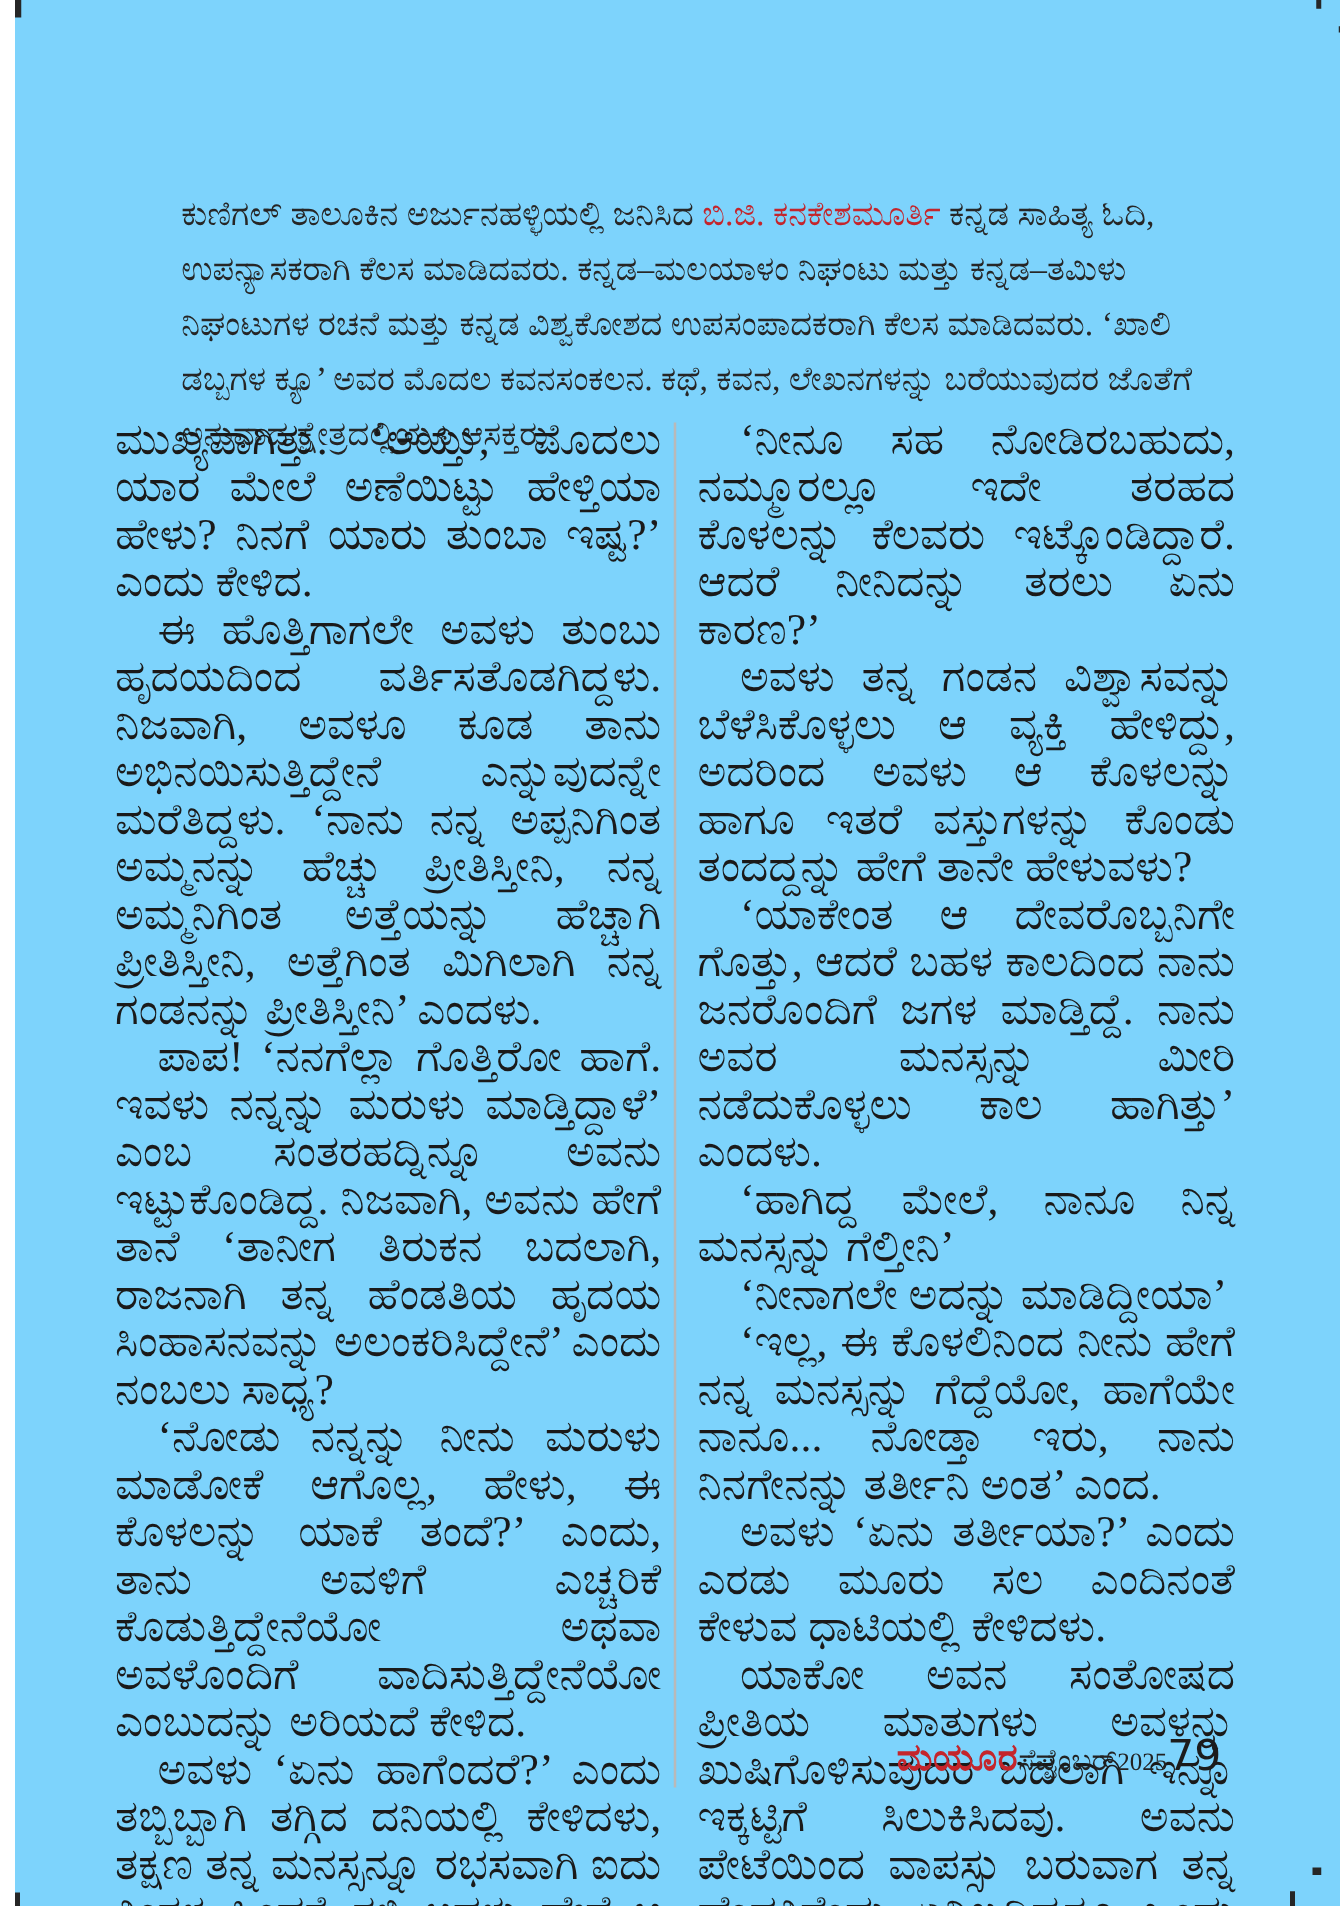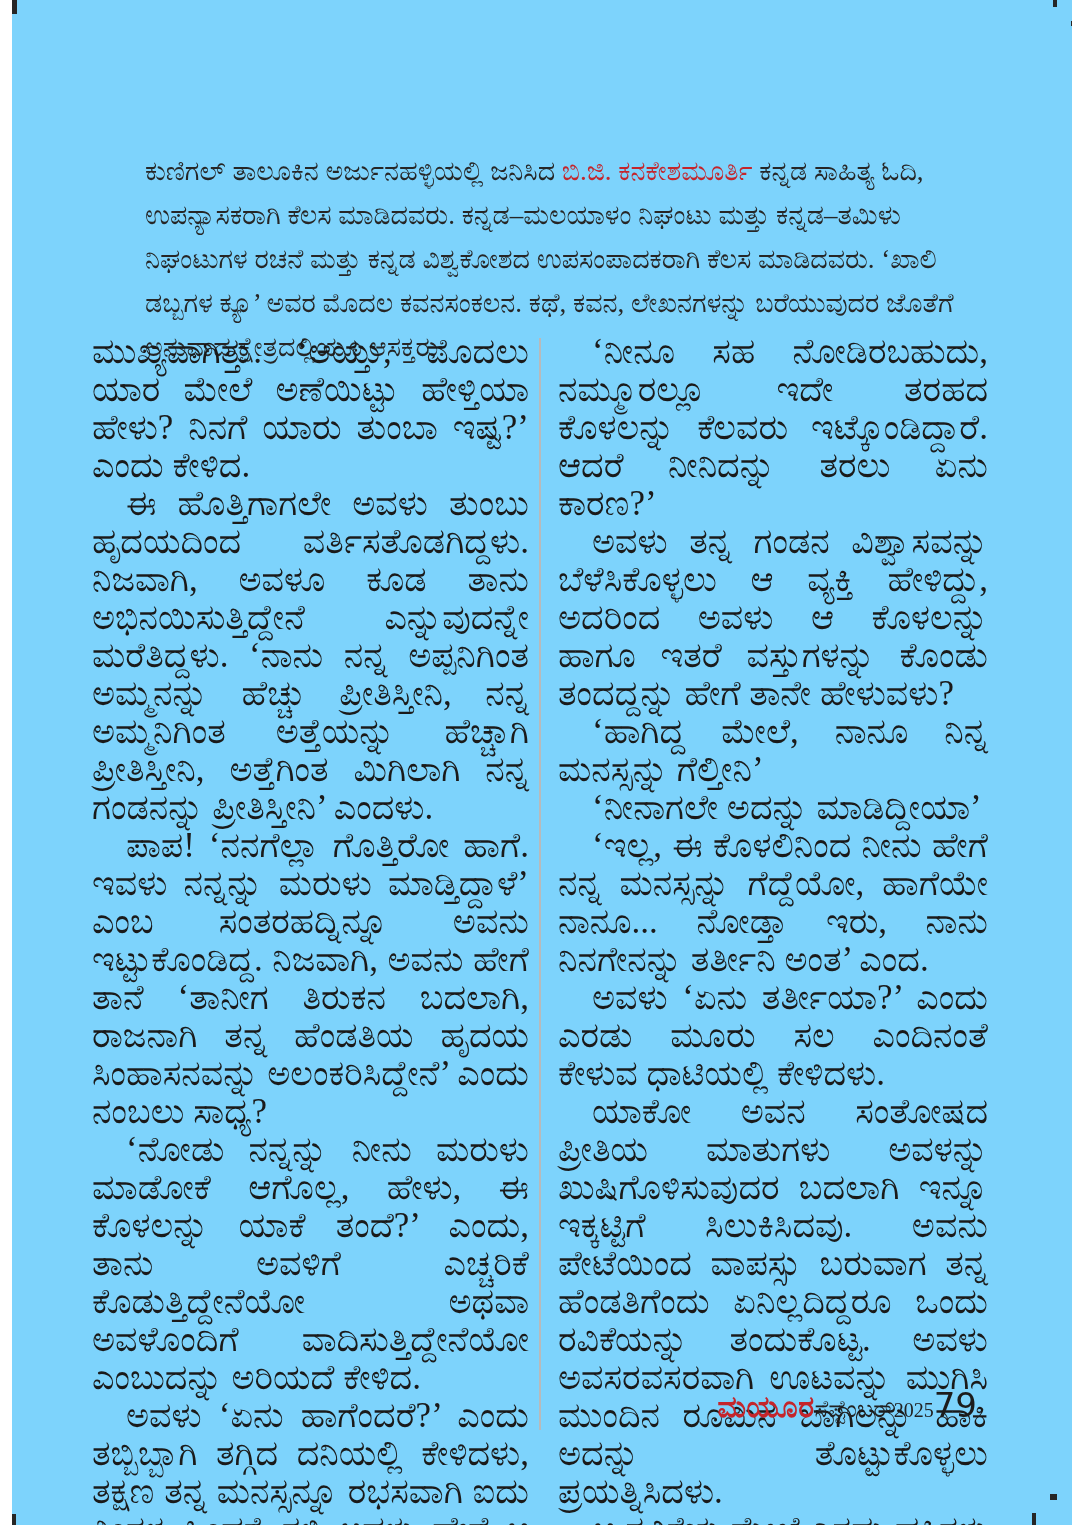--- a/index.html
+++ b/index.html
@@ -108,20 +108,21 @@
     <p class="para">ಮುಖ್ಯವಾಗಿತ್ತು. ‘ಆಯ್ತು, ಮೊದಲು ಯಾರ ಮೇಲೆ ಅಣೆಯಿಟ್ಟು ಹೇಳ್ತಿಯಾ ಹೇಳು? ನಿನಗೆ ಯಾರು ತುಂಬಾ ಇಷ್ಟ?’ ಎಂದು ಕೇಳಿದ.</p>
     <p class="para indent">ಈ ಹೊತ್ತಿಗಾಗಲೇ ಅವಳು ತುಂಬು ಹೃದಯದಿಂದ ವರ್ತಿಸತೊಡಗಿದ್ದಳು. ನಿಜವಾಗಿ, ಅವಳೂ ಕೂಡ ತಾನು ಅಭಿನಯಿಸುತ್ತಿದ್ದೇನೆ ಎನ್ನುವುದನ್ನೇ ಮರೆತಿದ್ದಳು. ‘ನಾನು ನನ್ನ ಅಪ್ಪನಿಗಿಂತ ಅಮ್ಮನನ್ನು ಹೆಚ್ಚು ಪ್ರೀತಿಸ್ತೀನಿ, ನನ್ನ ಅಮ್ಮನಿಗಿಂತ ಅತ್ತೆಯನ್ನು ಹೆಚ್ಚಾಗಿ ಪ್ರೀತಿಸ್ತೀನಿ, ಅತ್ತೆಗಿಂತ ಮಿಗಿಲಾಗಿ ನನ್ನ ಗಂಡನನ್ನು ಪ್ರೀತಿಸ್ತೀನಿ’ ಎಂದಳು.</p>
     <p class="para indent">ಪಾಪ! ‘ನನಗೆಲ್ಲಾ ಗೊತ್ತಿರೋ ಹಾಗೆ. ಇವಳು ನನ್ನನ್ನು ಮರುಳು ಮಾಡ್ತಿದ್ದಾಳೆ’ ಎಂಬ ಸಂತರಹದ್ನಿನ್ನೂ ಅವನು ಇಟ್ಟುಕೊಂಡಿದ್ದ. ನಿಜವಾಗಿ, ಅವನು ಹೇಗೆ ತಾನೆ ‘ತಾನೀಗ ತಿರುಕನ ಬದಲಾಗಿ, ರಾಜನಾಗಿ ತನ್ನ ಹೆಂಡತಿಯ ಹೃದಯ ಸಿಂಹಾಸನವನ್ನು ಅಲಂಕರಿಸಿದ್ದೇನೆ’ ಎಂದು ನಂಬಲು ಸಾಧ್ಯ?</p>
     <p class="para indent">‘ನೋಡು ನನ್ನನ್ನು ನೀನು ಮರುಳು ಮಾಡೋಕೆ ಆಗೊಲ್ಲ, ಹೇಳು, ಈ ಕೊಳಲನ್ನು ಯಾಕೆ ತಂದೆ?’ ಎಂದು, ತಾನು ಅವಳಿಗೆ ಎಚ್ಚರಿಕೆ ಕೊಡುತ್ತಿದ್ದೇನೆಯೋ ಅಥವಾ ಅವಳೊಂದಿಗೆ ವಾದಿಸುತ್ತಿದ್ದೇನೆಯೋ ಎಂಬುದನ್ನು ಅರಿಯದೆ ಕೇಳಿದ.</p>
     <p class="para indent">ಅವಳು ‘ಏನು ಹಾಗೆಂದರೆ?’ ಎಂದು ತಬ್ಬಿಬ್ಬಾಗಿ ತಗ್ಗಿದ ದನಿಯಲ್ಲಿ ಕೇಳಿದಳು, ತಕ್ಷಣ ತನ್ನ ಮನಸ್ಸನ್ನೂ ರಭಸವಾಗಿ ಐದು ತಿಂಗಳ ಹಿಂದಕ್ಕೆ ತಳ್ಳಿ ಅವಳು ಹೇಗೆ ಆ ವೊಹ್ರಾಜಿಯ ಅಂಗಡಿಗೆ ಹೋಗಿ, ಒಂದು ಕಂಬಕ್ಕೆ ಒರಗಿ ಕುಳಿತು ಕೈಯಲ್ಲಿ ಕೊಳಲನ್ನು ಹಿಡಿದಿರುವ ಚಿತ್ರವನ್ನು ನೋಡಿ, ಕೊಳಲನ್ನು ಕೊಳ್ಳಲು ನಿರ್ಧರಿಸಿದಳು ಎಂಬೀ ಘಟನೆಗಳನ್ನು ನೆನಪಿಸಿಕೊಂಡಳು. ‘ನಾನು ಅದನ್ನು ಹೇಗೆ ತಂದೆ ಅಂತ ನೀನು ತಿಳ್ಕೊಂಡೆ? ಜಾತ್ರೆಯಲ್ಲಿ ಯಾರೋ ಇದೇ ತರಹದ ಕೊಳಲನ್ನು ಹಿಡಿದಿದ್ದನ್ನು ನೋಡಿದ್ದೆ’</p>
   </div>
 
   <div class="col col-right">
     <p class="para indent">‘ನೀನೂ ಸಹ ನೋಡಿರಬಹುದು, ನಮ್ಮೂರಲ್ಲೂ ಇದೇ ತರಹದ ಕೊಳಲನ್ನು ಕೆಲವರು ಇಟ್ಕೊಂಡಿದ್ದಾರೆ. ಆದರೆ ನೀನಿದನ್ನು ತರಲು ಏನು ಕಾರಣ?’</p>
     <p class="para indent">ಅವಳು ತನ್ನ ಗಂಡನ ವಿಶ್ವಾಸವನ್ನು ಬೆಳೆಸಿಕೊಳ್ಳಲು ಆ ವ್ಯಕ್ತಿ ಹೇಳಿದ್ದು, ಅದರಿಂದ ಅವಳು ಆ ಕೊಳಲನ್ನು ಹಾಗೂ ಇತರೆ ವಸ್ತುಗಳನ್ನು ಕೊಂಡು ತಂದದ್ದನ್ನು ಹೇಗೆ ತಾನೇ ಹೇಳುವಳು?</p>
+    <p class="para indent">‘ಯಾಕೇಂತ ಆ ದೇವರೊಬ್ಬನಿಗೇ ಗೊತ್ತು, ಆದರೆ ಬಹಳ ಕಾಲದಿಂದ ನಾನು ಜನರೊಂದಿಗೆ ಜಗಳ ಮಾಡ್ತಿದ್ದೆ. ನಾನು ಅವರ ಮನಸ್ಸನ್ನು ಮೀರಿ ನಡೆದುಕೊಳ್ಳಲು ಕಾಲ ಹಾಗಿತ್ತು’ ಎಂದಳು.</p>
     <p class="para indent">‘ಹಾಗಿದ್ದ ಮೇಲೆ, ನಾನೂ ನಿನ್ನ ಮನಸ್ಸನ್ನು ಗೆಲ್ತೀನಿ’</p>
     <p class="para indent">‘ನೀನಾಗಲೇ ಅದನ್ನು ಮಾಡಿದ್ದೀಯಾ’</p>
     <p class="para indent">‘ಇಲ್ಲ, ಈ ಕೊಳಲಿನಿಂದ ನೀನು ಹೇಗೆ ನನ್ನ ಮನಸ್ಸನ್ನು ಗೆದ್ದೆಯೋ, ಹಾಗೆಯೇ ನಾನೂ... ನೋಡ್ತಾ ಇರು, ನಾನು ನಿನಗೇನನ್ನು ತರ್ತೀನಿ ಅಂತ’ ಎಂದ.</p>
     <p class="para indent">ಅವಳು ‘ಏನು ತರ್ತೀಯಾ?’ ಎಂದು ಎರಡು ಮೂರು ಸಲ ಎಂದಿನಂತೆ ಕೇಳುವ ಧಾಟಿಯಲ್ಲಿ ಕೇಳಿದಳು.</p>
     <p class="para indent">ಯಾಕೋ ಅವನ ಸಂತೋಷದ ಪ್ರೀತಿಯ ಮಾತುಗಳು ಅವಳನ್ನು ಖುಷಿಗೊಳಿಸುವುದರ ಬದಲಾಗಿ ಇನ್ನೂ ಇಕ್ಕಟ್ಟಿಗೆ ಸಿಲುಕಿಸಿದವು. ಅವನು ಪೇಟೆಯಿಂದ ವಾಪಸ್ಸು ಬರುವಾಗ ತನ್ನ ಹೆಂಡತಿಗೆಂದು ಏನಿಲ್ಲದಿದ್ದರೂ ಒಂದು ರವಿಕೆಯನ್ನು ತಂದುಕೊಟ್ಟ. ಅವಳು ಅವಸರವಸರವಾಗಿ ಊಟವನ್ನು ಮುಗಿಸಿ ಮುಂದಿನ ರೂಮಿನ ಬಾಗಿಲನ್ನು ಹಾಕಿ ಅದನ್ನು ತೊಟ್ಟುಕೊಳ್ಳಲು ಪ್ರಯತ್ನಿಸಿದಳು.</p>
     <p class="para indent">ಆ ರವಿಕೆಯ ಮೇಲೆ ಎರಡು ಹಕ್ಕಿಗಳು ತಮ್ಮ ಕೊಕ್ಕುಗಳಿಂದ ಪರಸ್ಪರ ಆಟವಾಡುತ್ತಿರುವ ಕಸೂತಿ ಬಿಡಿಸಿದ್ದುದನ್ನು ನೋಡುತ್ತಾ, ‘ನಿನ್ನ ತಾಯಾಣೆಯಾಗಿ ಹೇಳು, ಸುಳ್ಳು ಹೇಳಬೇಡ...ಇದನ್ನು ಎಲ್ಲಿಂದ ತಂದೆ...’</p>
   </div>
 
   <div class="footer">
     <span class="magazine">ಮಯೂರ</span>

